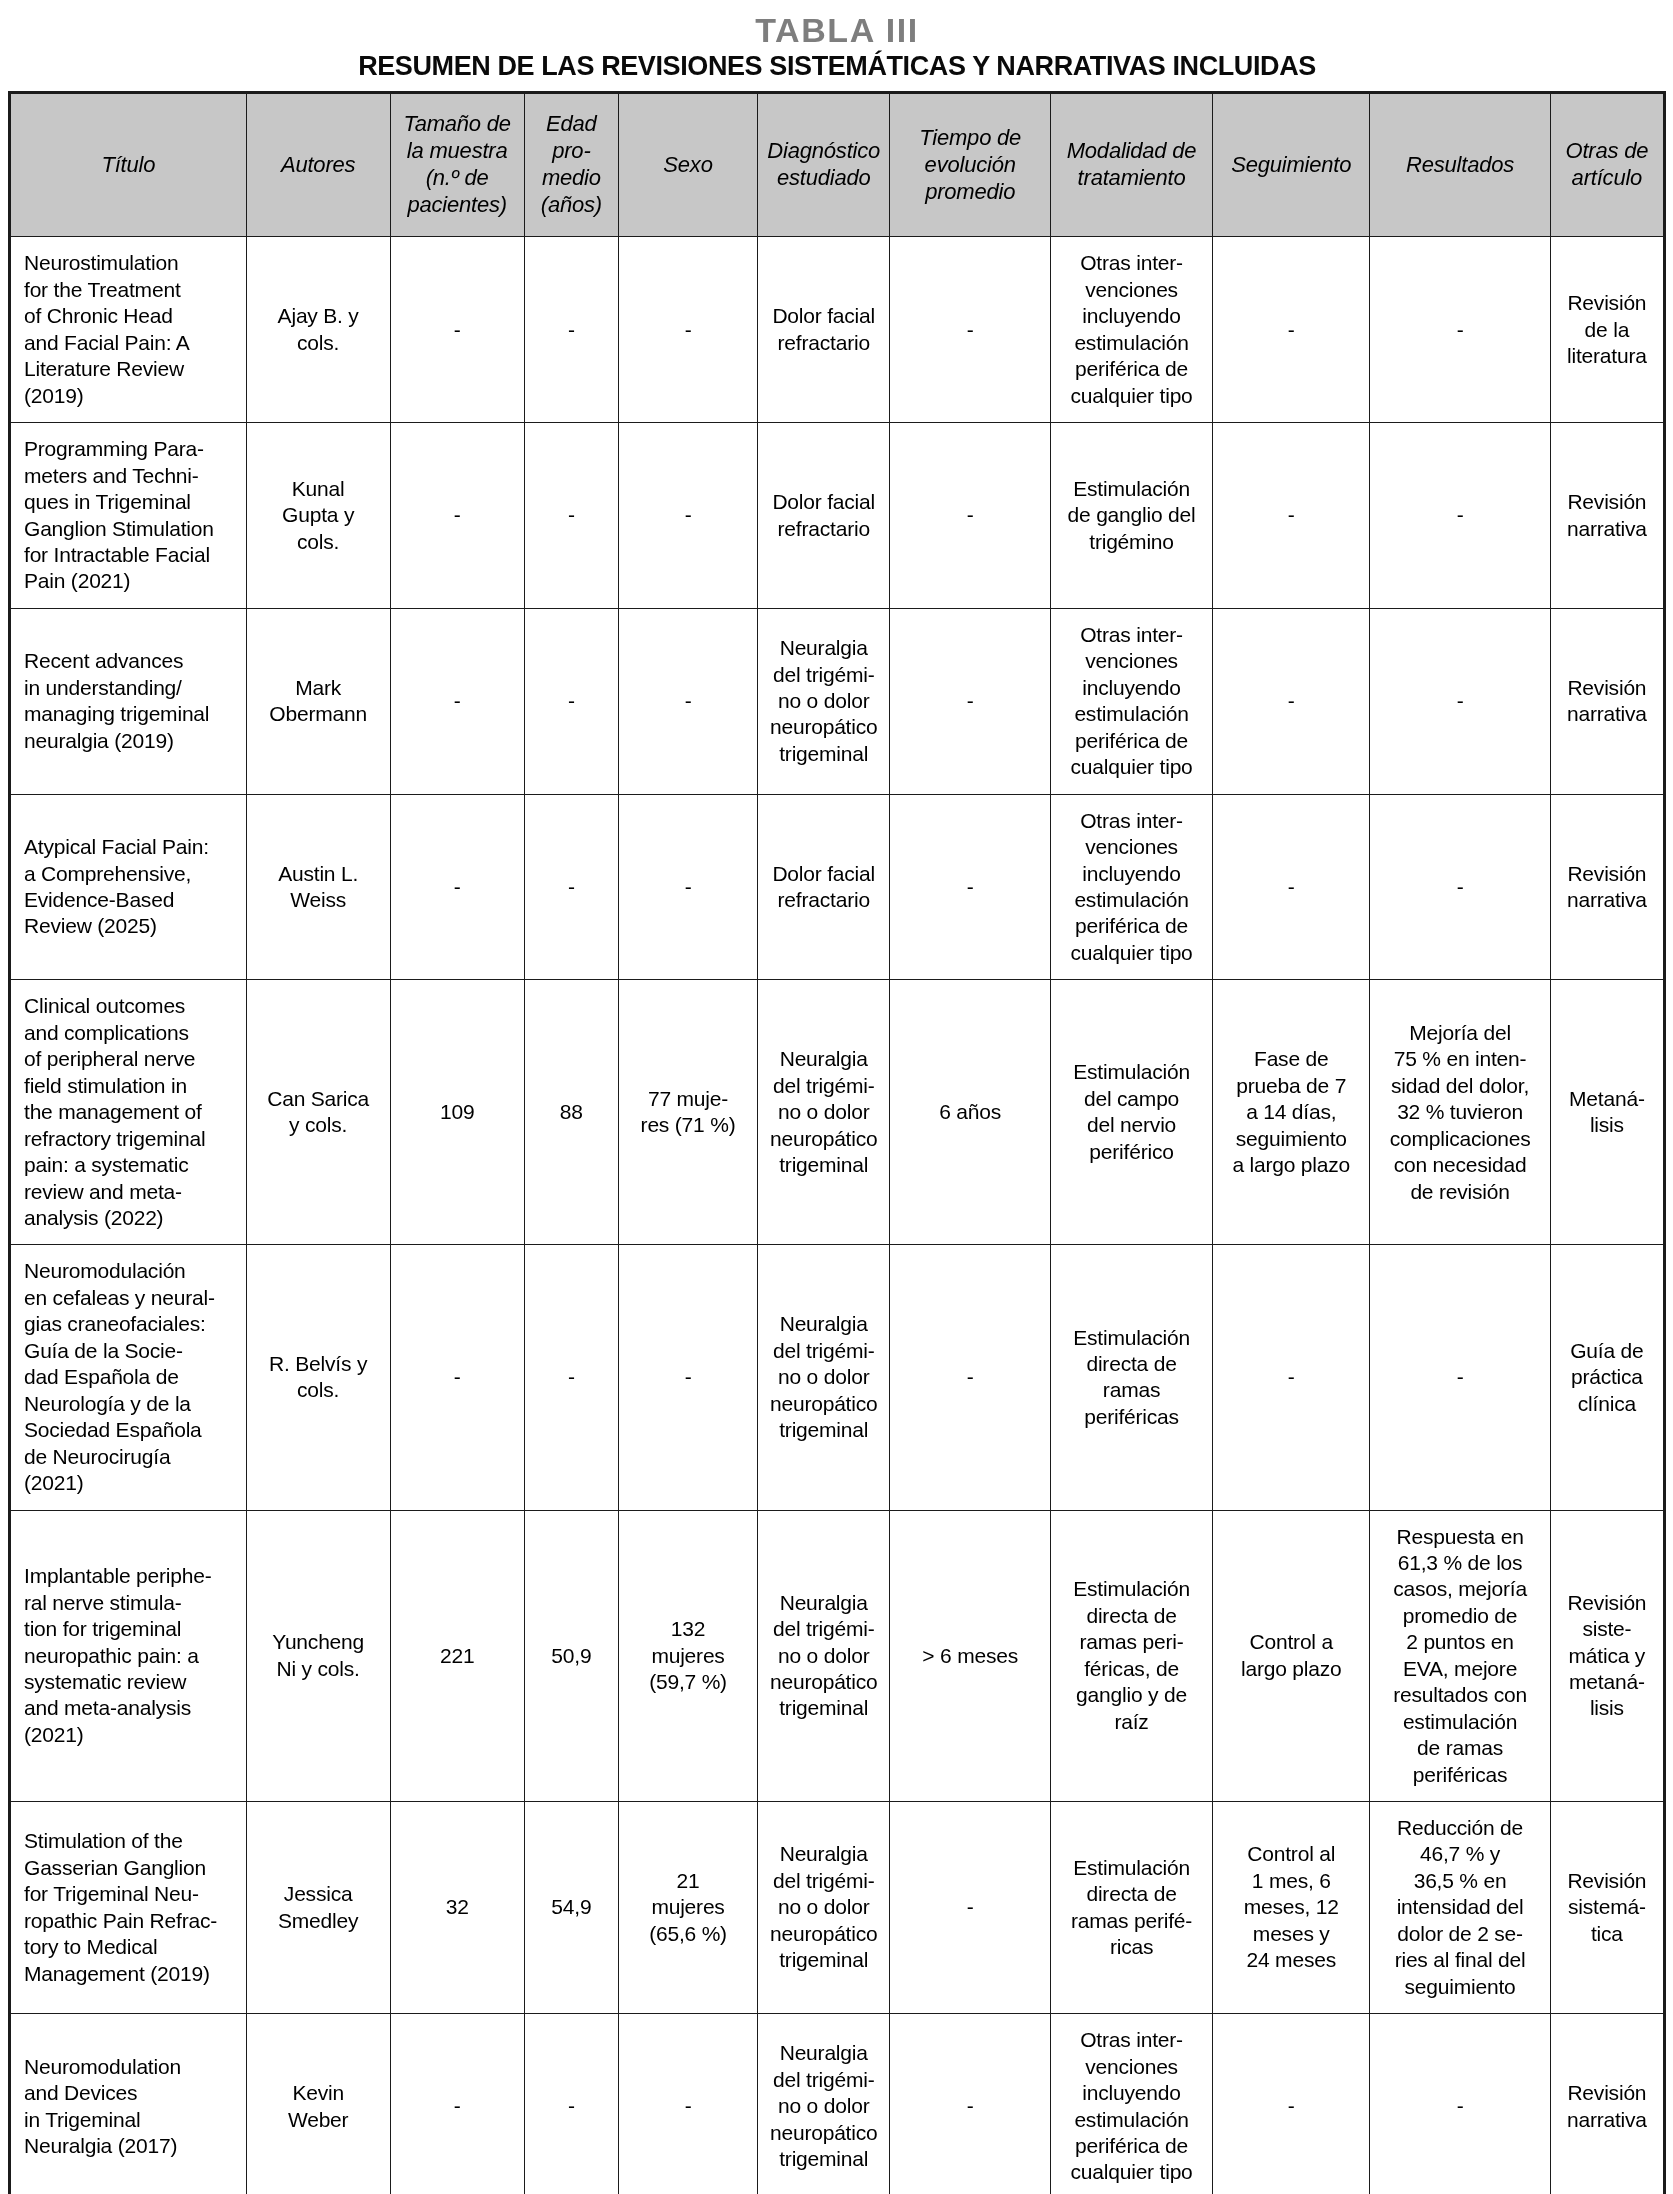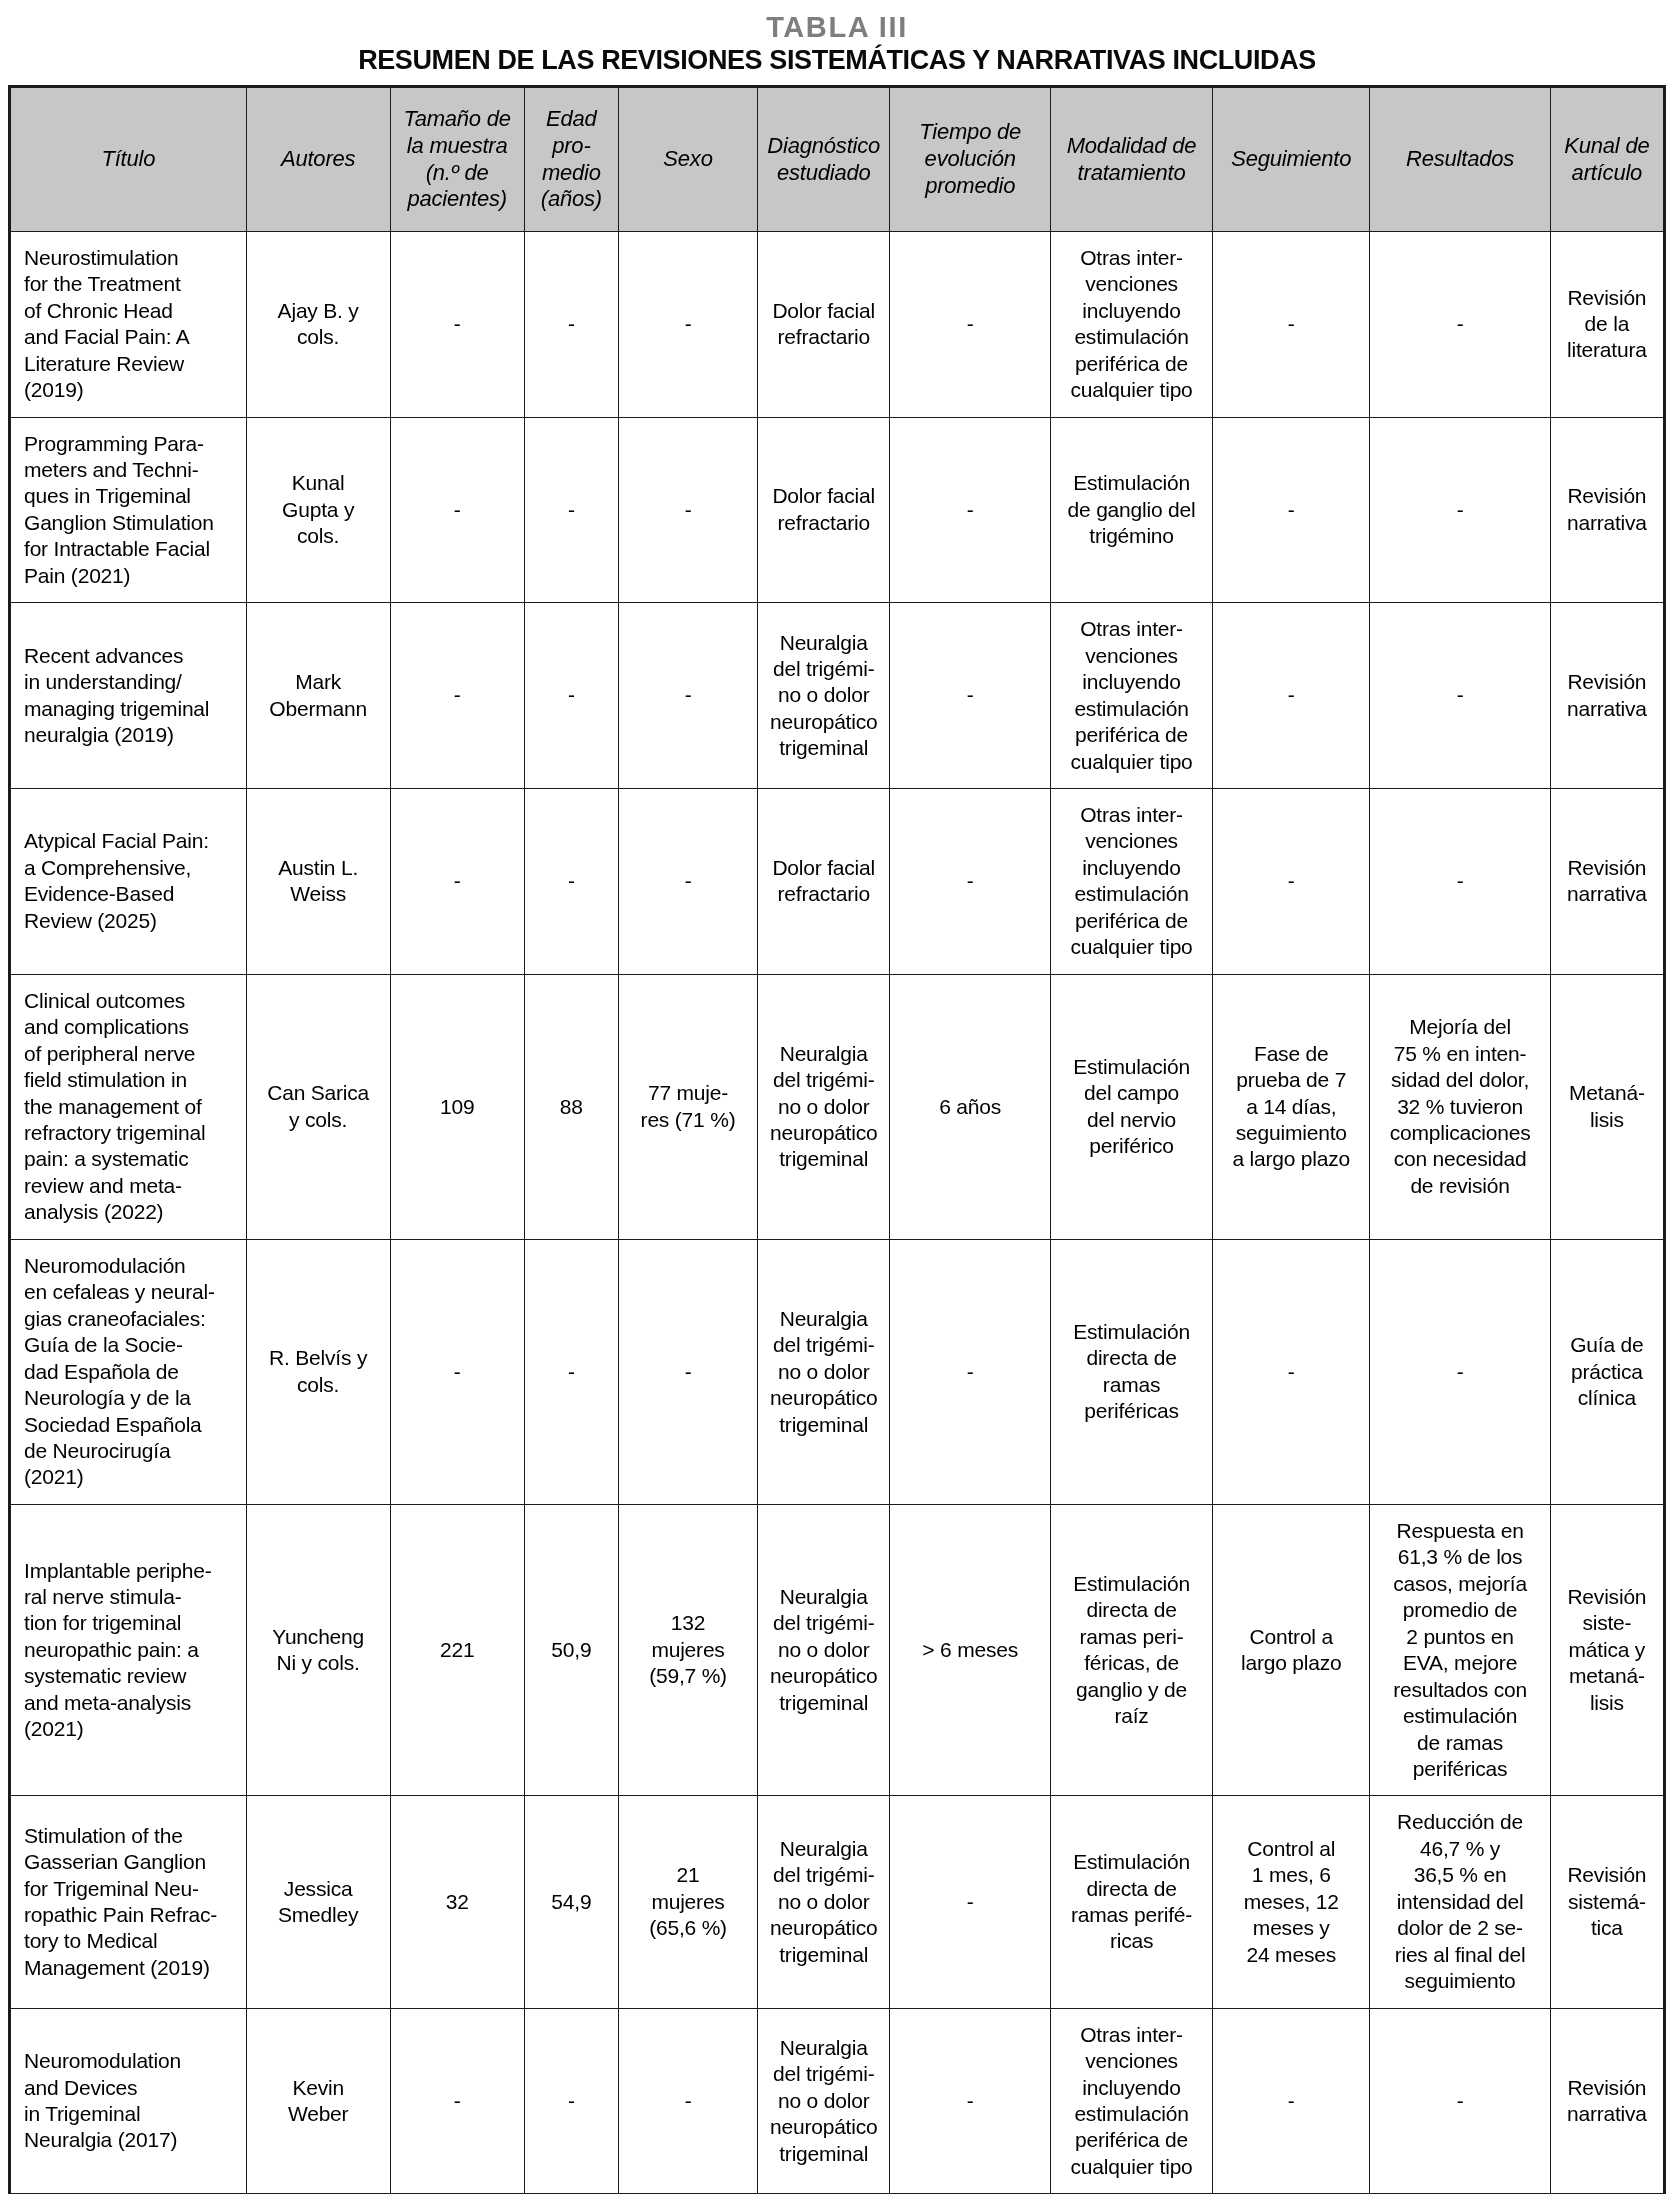--- a/index.html
+++ b/index.html
@@ -1,19 +1,19 @@
 <!DOCTYPE html>
 <html lang="es" style="font-size:13px"><head>
 <meta charset="utf-8">
 <style>
   html,body{margin:0;padding:0;background:#ffffff;}
   body{font-family:"Liberation Sans", sans-serif;color:#000;}
   .page{width:1674px;min-height:2194px;box-sizing:border-box;padding:8px 8px 19.3px 8px;background:#fff;}
   .title-block{text-align:center;line-height:1.12;margin:3.2px 0 9.7px 0;}
-  .table-number{font-size:29px;font-weight:bold;color:#7e7e7e;letter-spacing:1.6px;}
+  .table-number{font-size:34px;font-weight:bold;color:#7e7e7e;letter-spacing:1.6px;}
   .table-title{font-size:27px;font-weight:bold;color:#0a0a0a;letter-spacing:-0.4px;margin-top:1.6px;text-align:center;}
   table.summary{width:100%;border-collapse:collapse;table-layout:fixed;border:3.2px solid #1b1b1b;}
   th,td{
     border:1.6px solid #1b1b1b;
     white-space:pre-line;
     vertical-align:middle;
     text-align:center;
     font-size:21px;
     line-height:1.26;
     padding:13px 6.4px;
@@ -72,21 +72,21 @@
           <th>Sexo</th>
           <th>Diagnóstico
 estudiado</th>
           <th>Tiempo de
 evolución
 promedio</th>
           <th>Modalidad de
 tratamiento</th>
           <th>Seguimiento</th>
           <th>Resultados</th>
-          <th>Kunal de
+          <th>Otras de
 artículo</th>
         </tr>
     </thead>
     <tbody id="table-body">
         <tr>
           <td class="left">Neurostimulation
 for the Treatment
 of Chronic Head
 and Facial Pain: A
 Literature Review

